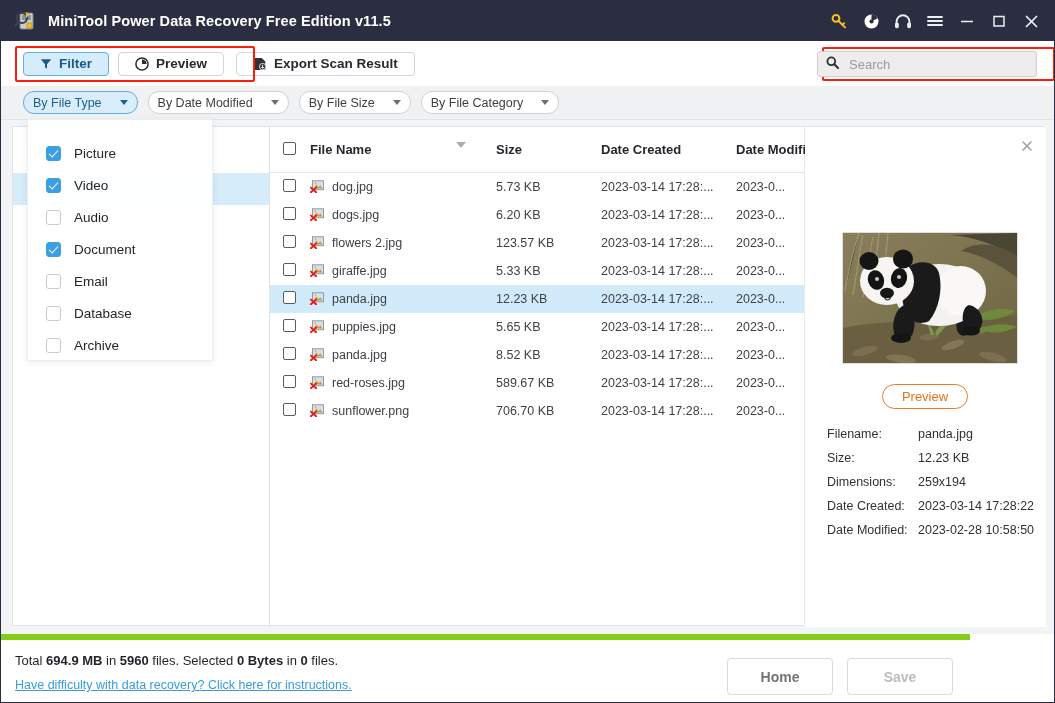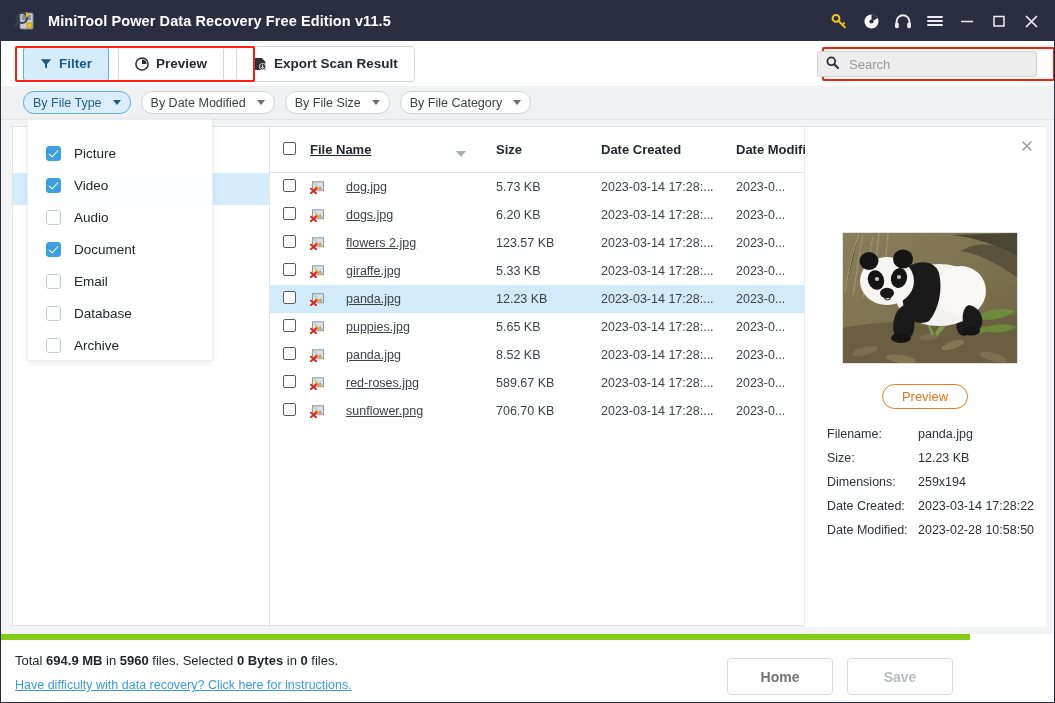--- a/index.html
+++ b/index.html
@@ -36,21 +36,21 @@
     color:#e7e8ee; cursor:pointer; margin-left:2px;
   }
   .tb-btn svg { display:block; }
 
   
   .toolbar {
     position:absolute; left:0; top:40px; width:1055px; height:45px;
     background:#ffffff; display:flex; align-items:center;
   }
   .tool-btn {
-    height:36px; border:1px solid #d2d6da; border-radius:4px; background:#ffffff;
+    height:24px; border:1px solid #d2d6da; border-radius:4px; background:#ffffff;
     display:inline-flex; align-items:center; justify-content:space-between; gap:7px;
     font-size:13.5px; font-weight:bold; color:#262a31; padding:0 16px; cursor:pointer;
     white-space:nowrap;
   }
   .tool-btn.active { background:#d4ecfb; border-color:#5db3e8; color:#1b5a85; }
   .tool-btn.active .ic { color:#1b5a85; }
   .ic { display:inline-flex; align-items:center; }
 
   
   .annot {
@@ -73,21 +73,21 @@
   .search-input::placeholder { color:#9a9a9a; }
 
   
   .filterbar {
     position:absolute; left:0; top:85px; width:1055px; height:34px;
     background:#f0f1f3; display:flex; align-items:center; padding-left:22px; gap:10px;
     border-bottom:1px solid #e3e4e7;
   }
   .filter-chip {
     height:23px; border:1px solid #cfd3d7; border-radius:11px; background:#ffffff;
-    display:inline-flex; align-items:center; gap:11px; padding:0 9px;
+    display:inline-flex; align-items:center; gap:18px; padding:0 9px;
     font-size:12.5px; color:#3a3f45; cursor:pointer; white-space:nowrap;
   }
   .filter-chip.active { background:#d9edfb; border-color:#60aee0; color:#1e5f8c; }
   .caret { width:0;height:0;border-left:4px solid transparent;border-right:4px solid transparent;border-top:5px solid #6b7076; }
   .filter-chip.active .caret { border-top-color:#1e5f8c; }
 
   
   .body-area {
     position:absolute; left:0; top:119px; width:1055px; height:514px; background:#f3f4f6;
   }
@@ -120,21 +120,21 @@
   .filelist { position:absolute; left:257px; top:0; width:534px; height:500px; }
   .fl-head {
     display:flex; align-items:center; height:46px; font-size:13px; font-weight:bold;
     color:#24282d; border-bottom:1px solid #e4e5e8; padding-left:13px;
   }
   .fl-row {
     display:flex; align-items:center; height:28px; font-size:12.5px; color:#3d4248; padding-left:13px; cursor:pointer;
   }
   .fl-row.sel { background:#d2ebfb; }
   .c-chk   { width:27px; flex:0 0 auto; }
-  .c-name  { width:186px; flex:0 0 auto; display:flex; align-items:flex-end; gap:21px; overflow:hidden;text-decoration:underline; }
+  .c-name  { width:186px; flex:0 0 auto; display:flex; align-items:flex-start; gap:7px; overflow:hidden; }
   .c-size  { width:105px; flex:0 0 auto; }
   .c-dc    { width:135px; flex:0 0 auto; }
   .c-dm    { width:90px;  flex:0 0 auto; overflow:hidden; white-space:nowrap; }
   .sort-arrow { width:0;height:0;border-left:5px solid transparent;border-right:5px solid transparent;border-top:6px solid #a9aeb3; margin-left:auto; margin-right:30px; }
 
   .chk {
     width:13px; height:13px; border:1.6px solid #585c61; border-radius:2px;
     background:#fff; display:inline-block; cursor:pointer;
   }
   .img-ic { width:15px; height:13px; position:relative; flex:0 0 auto; }

